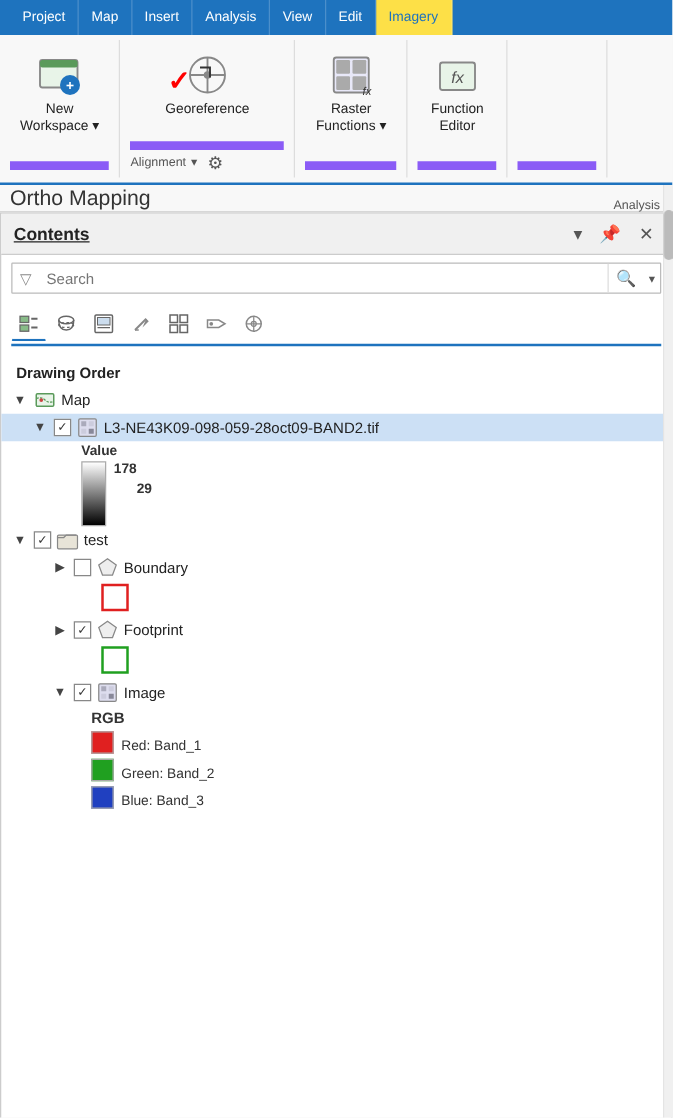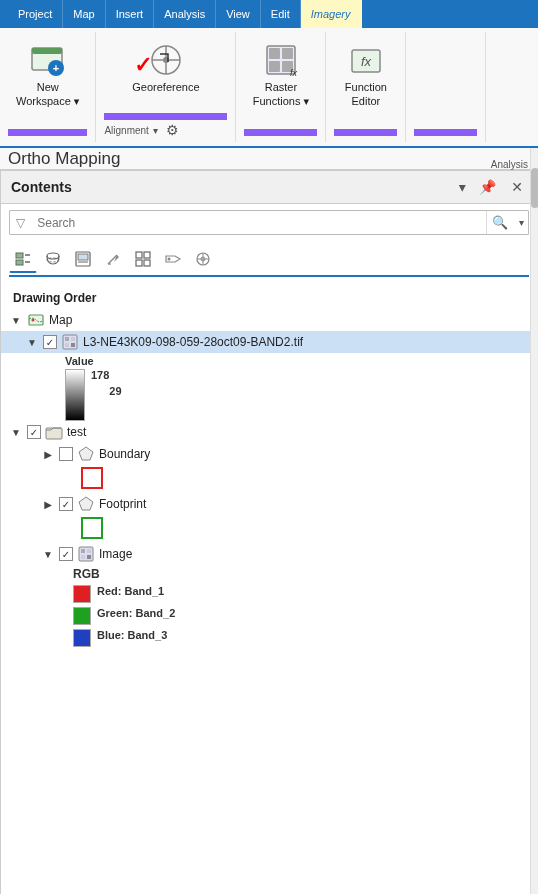--- a/index.html
+++ b/index.html
@@ -25,23 +25,22 @@
       font-size: 11px;
       padding: 0 10px;
       height: 28px;
       display: flex;
       align-items: center;
       cursor: pointer;
       border-right: 1px solid rgba(255,255,255,0.2);
     }
 
     .ribbon-tab.active {
-      background: #fef9c3;
+      background: #fde047;
       color: #1e73be;
-      font-style: italic;
     }
 
     .ribbon-content {
       display: flex;
       height: 120px;
       background: #f8f8f8;
       border-bottom: 2px solid #1e73be;
       padding: 4px 0;
     }
 
@@ -121,20 +120,21 @@
       padding: 6px 10px;
       display: flex;
       align-items: center;
       justify-content: space-between;
     }
 
     .contents-title {
       font-size: 14px;
       font-weight: bold;
       color: #222;
+      text-decoration: underline;
     }
 
     .contents-header-actions {
       display: flex;
       gap: 6px;
       align-items: center;
     }
 
     .header-btn {
       background: none;
@@ -263,24 +263,23 @@
       font-size: 10px;
     }
 
     .tree-label {
       font-size: 12px;
       color: #222;
     }
 
     .rgb-row {
       display: flex;
-      align-items: flex-start;
+      align-items: flex-end;
       gap: 6px;
       padding: 2px 0;
-      font-weight: bold;
     }
 
     .rgb-swatch {
       width: 18px;
       height: 18px;
       border: 1px solid #aaa;
       flex-shrink: 0;
     }
 
     .rgb-text {

